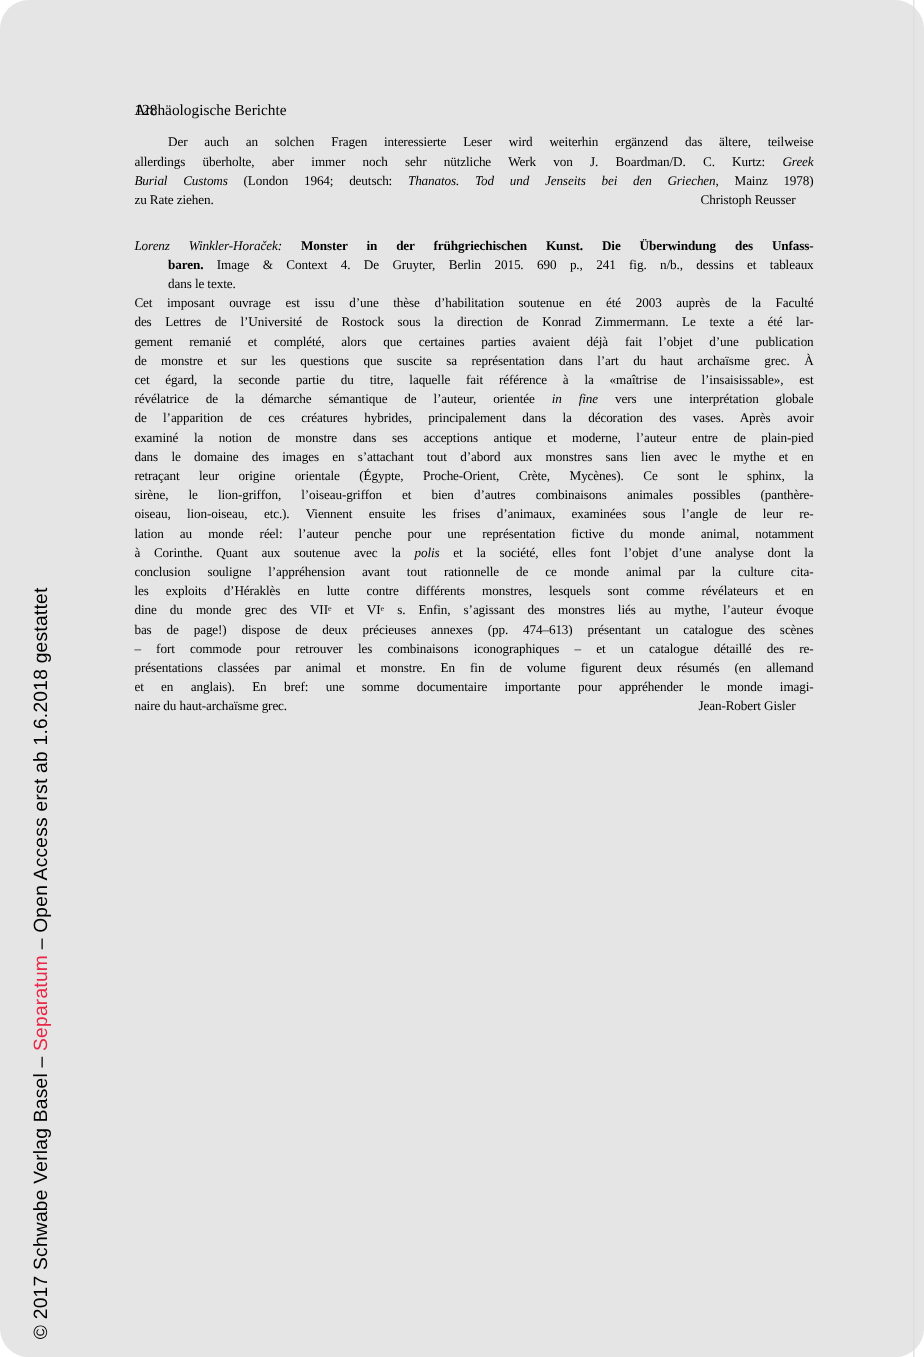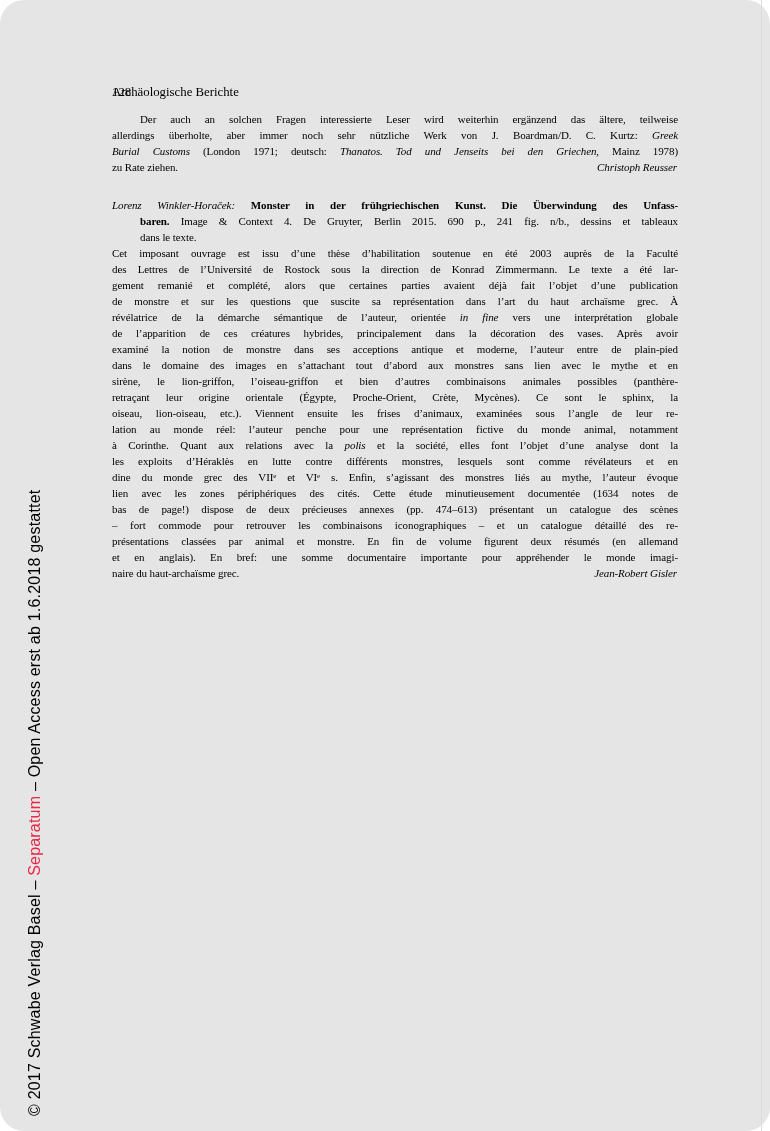--- a/index.html
+++ b/index.html
@@ -32,21 +32,21 @@
     height:16px;
     white-space:nowrap;
     text-align:justify;
     text-align-last:justify;
   }
   .line.no-just { text-align:left; text-align-last:left; }
   .line.indent { padding-left:28px; }
   .i   { font-style:italic; }
   .b   { font-weight:bold; }
   .sup { font-size:0.62em; position:relative; top:-0.38em; }
-  .sig { position:absolute; right:1px; top:0;font-style:italic; }
+  .sig { position:absolute; right:15px; top:0; }
 
   
   .sidebar {
     position:absolute;
     left:26px; top:1116px;
     transform-origin:0 0;
     transform:rotate(-90deg);
     white-space:nowrap;
     font-family:"Liberation Sans", "DejaVu Sans", sans-serif;
     font-stretch:condensed;
@@ -68,45 +68,46 @@
 
   <div class="running-header">
     <span class="pagenum">128</span>
     <span class="journal">Archäologische Berichte</span>
   </div>
 
   <div class="textblock" id="textblock">
       <div class="block">
         <div class="line indent"><span>Der auch an solchen Fragen interessierte Leser wird weiterhin ergänzend das ältere, teilweise</span></div>
         <div class="line"><span>allerdings überholte, aber immer noch sehr nützliche Werk von J. Boardman/D. C. Kurtz: </span><span class="i">Greek</span></div>
-        <div class="line"><span class="i">Burial Customs</span><span> (London 1971; deutsch: </span><span class="i">Thanatos. Tod und Jenseits bei den Griechen</span><span>, Mainz 1978)</span></div>
+        <div class="line"><span class="i">Burial Customs</span><span> (London 1964; deutsch: </span><span class="i">Thanatos. Tod und Jenseits bei den Griechen</span><span>, Mainz 1978)</span></div>
         <div class="line no-just"><span>zu Rate ziehen.</span><span class="sig">Christoph Reusser</span></div>
       </div>
       <div class="block" style="margin-top: 22px;">
         <div class="line"><span class="i">Lorenz Winkler-Horaček:</span><span> </span><span class="b">Monster in der frühgriechischen Kunst. Die Überwindung des Unfass-</span></div>
         <div class="line indent"><span class="b">baren.</span><span> Image &amp; Context 4. De Gruyter, Berlin 2015. 690 p., 241 fig. n/b., dessins et tableaux</span></div>
         <div class="line indent no-just"><span>dans le texte.</span></div>
       </div>
       <div class="block">
         <div class="line"><span>Cet imposant ouvrage est issu d’une thèse d’habilitation soutenue en été 2003 auprès de la Faculté</span></div>
         <div class="line"><span>des Lettres de l’Université de Rostock sous la direction de Konrad Zimmermann. Le texte a été lar-</span></div>
         <div class="line"><span>gement remanié et complété, alors que certaines parties avaient déjà fait l’objet d’une publication</span></div>
         <div class="line"><span>de monstre et sur les questions que suscite sa représentation dans l’art du haut archaïsme grec. À</span></div>
+        <div class="line"><span>cet égard, la seconde partie du titre, laquelle fait référence à la «maîtrise de l’insaisissable», est</span></div>
         <div class="line"><span>révélatrice de la démarche sémantique de l’auteur, orientée </span><span class="i">in fine</span><span> vers une interprétation globale</span></div>
         <div class="line"><span>de l’apparition de ces créatures hybrides, principalement dans la décoration des vases. Après avoir</span></div>
         <div class="line"><span>examiné la notion de monstre dans ses acceptions antique et moderne, l’auteur entre de plain-pied</span></div>
         <div class="line"><span>dans le domaine des images en s’attachant tout d’abord aux monstres sans lien avec le mythe et en</span></div>
+        <div class="line"><span>retraçant leur origine orientale (Égypte, Proche-Orient, Crète, Mycènes). Ce sont le sphinx, la</span></div>
         <div class="line"><span>sirène, le lion-griffon, l’oiseau-griffon et bien d’autres combinaisons animales possibles (panthère-</span></div>
-        <div class="line"><span>retraçant leur origine orientale (Égypte, Proche-Orient, Crète, Mycènes). Ce sont le sphinx, la</span></div>
         <div class="line"><span>oiseau, lion-oiseau, etc.). Viennent ensuite les frises d’animaux, examinées sous l’angle de leur re-</span></div>
         <div class="line"><span>lation au monde réel: l’auteur penche pour une représentation fictive du monde animal, notamment</span></div>
-        <div class="line"><span>à Corinthe. Quant aux relations avec la </span><span class="i">polis</span><span> et la société, elles font l’objet d’une analyse dont la</span></div>
+        <div class="line"><span>à Corinthe. Quant aux soutenue avec la </span><span class="i">polis</span><span> et la société, elles font l’objet d’une analyse dont la</span></div>
+        <div class="line"><span>conclusion souligne l’appréhension avant tout rationnelle de ce monde animal par la culture cita-</span></div>
         <div class="line"><span>les exploits d’Héraklès en lutte contre différents monstres, lesquels sont comme révélateurs et en</span></div>
         <div class="line"><span>dine du monde grec des VII</span><span class="sup">e</span><span> et VI</span><span class="sup">e</span><span> s. Enfin, s’agissant des monstres liés au mythe, l’auteur évoque</span></div>
-        <div class="line"><span>lien avec les zones périphériques des cités. Cette étude minutieusement documentée (1634 notes de</span></div>
         <div class="line"><span>bas de page!) dispose de deux précieuses annexes (pp. 474–613) présentant un catalogue des scènes</span></div>
         <div class="line"><span>– fort commode pour retrouver les combinaisons iconographiques – et un catalogue détaillé des re-</span></div>
         <div class="line"><span>présentations classées par animal et monstre. En fin de volume figurent deux résumés (en allemand</span></div>
         <div class="line"><span>et en anglais). En bref: une somme documentaire importante pour appréhender le monde imagi-</span></div>
         <div class="line no-just"><span>naire du haut-archaïsme grec.</span><span class="sig">Jean-Robert Gisler</span></div>
       </div>
     </div>
 
   <div class="sidebar" id="sidebar"><span style="color: rgb(0, 0, 0);">© 2017 Schwabe Verlag Basel – </span><span style="color: rgb(232, 40, 70);">Separatum</span><span style="color: rgb(0, 0, 0);"> – Open Access erst ab 1.6.2018 gestattet</span></div>
 

